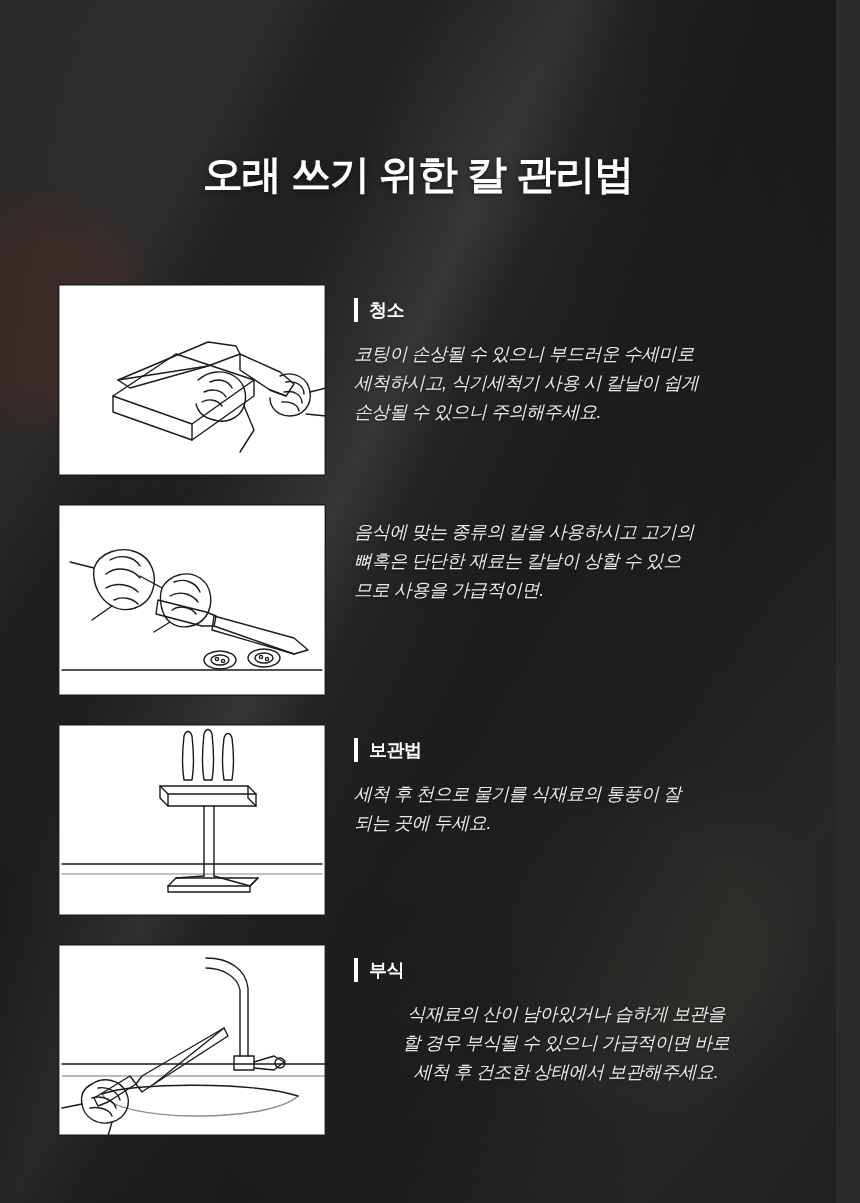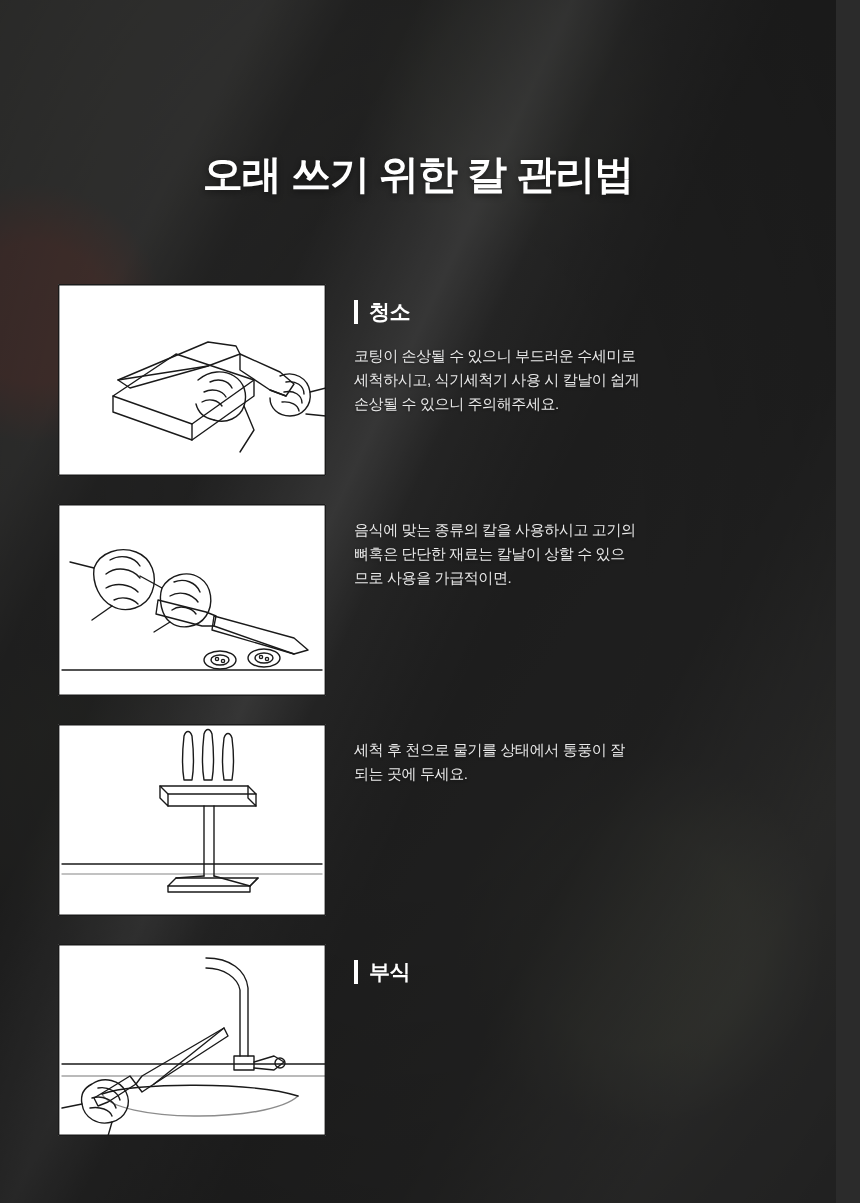--- a/index.html
+++ b/index.html
@@ -96,31 +96,32 @@
     margin-bottom: 18px;
   }
   .bar {
     width: 4px; height: 24px;
     background: #ffffff;
     margin-right: 11px;
     flex: 0 0 auto;
   }
   .sec-title {
     color: #ffffff;
-    font-size: 21px;
+    font-size: 18px;
     font-weight: bold;
     letter-spacing: -0.5px;
   }
   .sec-body {
     color: #e9e9e9;
-    font-size: 15px;
+    font-size: 18px;
     line-height: 1.62;
     letter-spacing: -0.4px;
     white-space: pre-line;
     text-shadow: 0 1px 3px rgba(0,0,0,0.4);
+    font-style: italic;
   }
 </style>
 </head>
 <body>
 
 <div id="page">
 
   <div class="bg-layer bg-base"></div>
   <div class="bg-layer bg-board"></div>
   <div class="bg-layer bg-blade"></div>
@@ -240,21 +241,25 @@
             <path d="M110 162 L110 168 L192 168 L192 162"></path>
             <path d="M192 162 L200 154"></path>
             <path d="M146 152 L118 154"></path>
             <path d="M156 152 L192 162"></path>
 
             <path d="M4 140 L264 140"></path>
             <path d="M4 150 L264 150" stroke-opacity="0.35"></path>
           </svg>
         </div>
         <div class="text-col">
-          <div class="sec-body">세척 후 천으로 물기를 상태에서 통풍이 잘
+          <div class="sec-head">
+            <span class="bar"></span>
+            <span class="sec-title">보관법</span>
+          </div>
+          <div class="sec-body">세척 후 천으로 물기를 식재료의 통풍이 잘
 되는 곳에 두세요.</div>
         </div>
       </div>
 
       <div class="section">
         <div class="thumb">
           <svg viewBox="0 0 268 192" fill="none" stroke="#1a1a1a" stroke-width="1.4" stroke-linecap="round" stroke-linejoin="round">
             <rect x="0.7" y="0.7" width="266.6" height="190.6" stroke="#1a1a1a" stroke-width="1.4"></rect>
 
             <path d="M148 14 C172 14 188 26 190 44 L190 112"></path>
@@ -280,18 +285,21 @@
             <path d="M32 164 C42 162 52 166 54 172"></path>
             <path d="M24 160 L4 164"></path>
             <path d="M54 178 L50 192"></path>
           </svg>
         </div>
         <div class="text-col">
           <div class="sec-head">
             <span class="bar"></span>
             <span class="sec-title">부식</span>
           </div>
+          <div class="sec-body">식재료의 산이 남아있거나 습하게 보관을
+할 경우 부식될 수 있으니 가급적이면 바로
+세척 후 건조한 상태에서 보관해주세요.</div>
         </div>
       </div>
 
     </div>
   </div>
 </div>
 
 </body></html>

